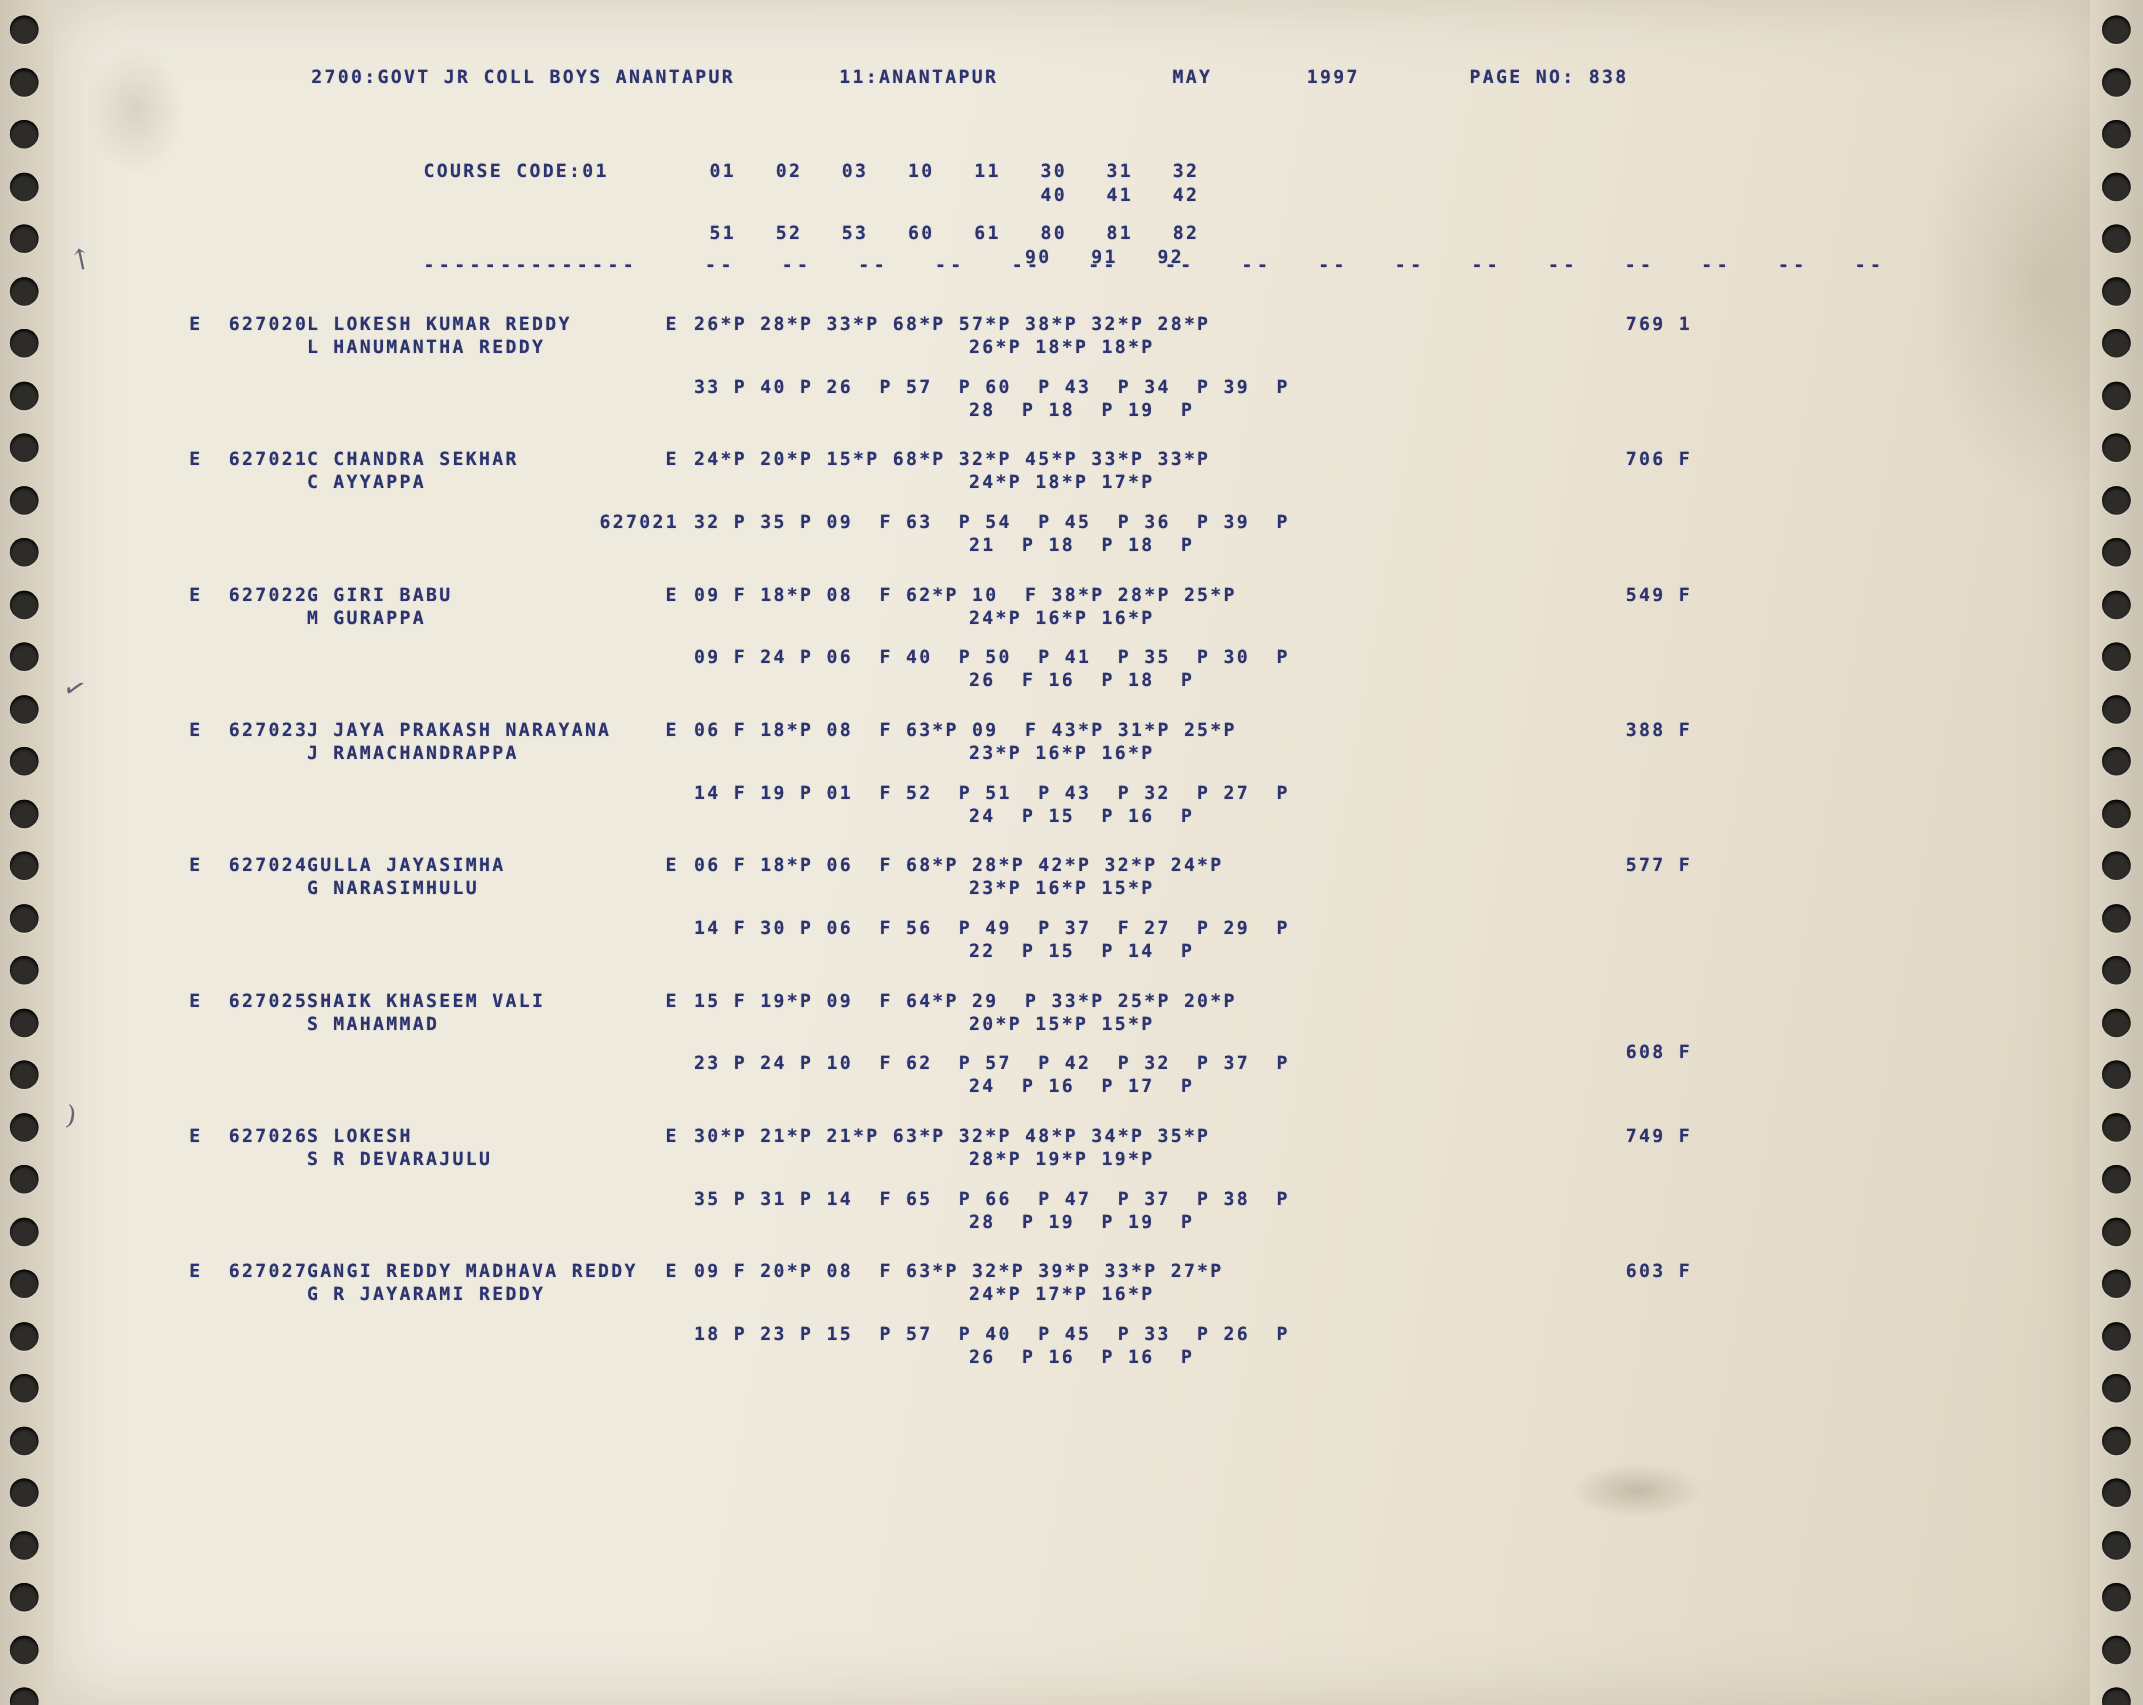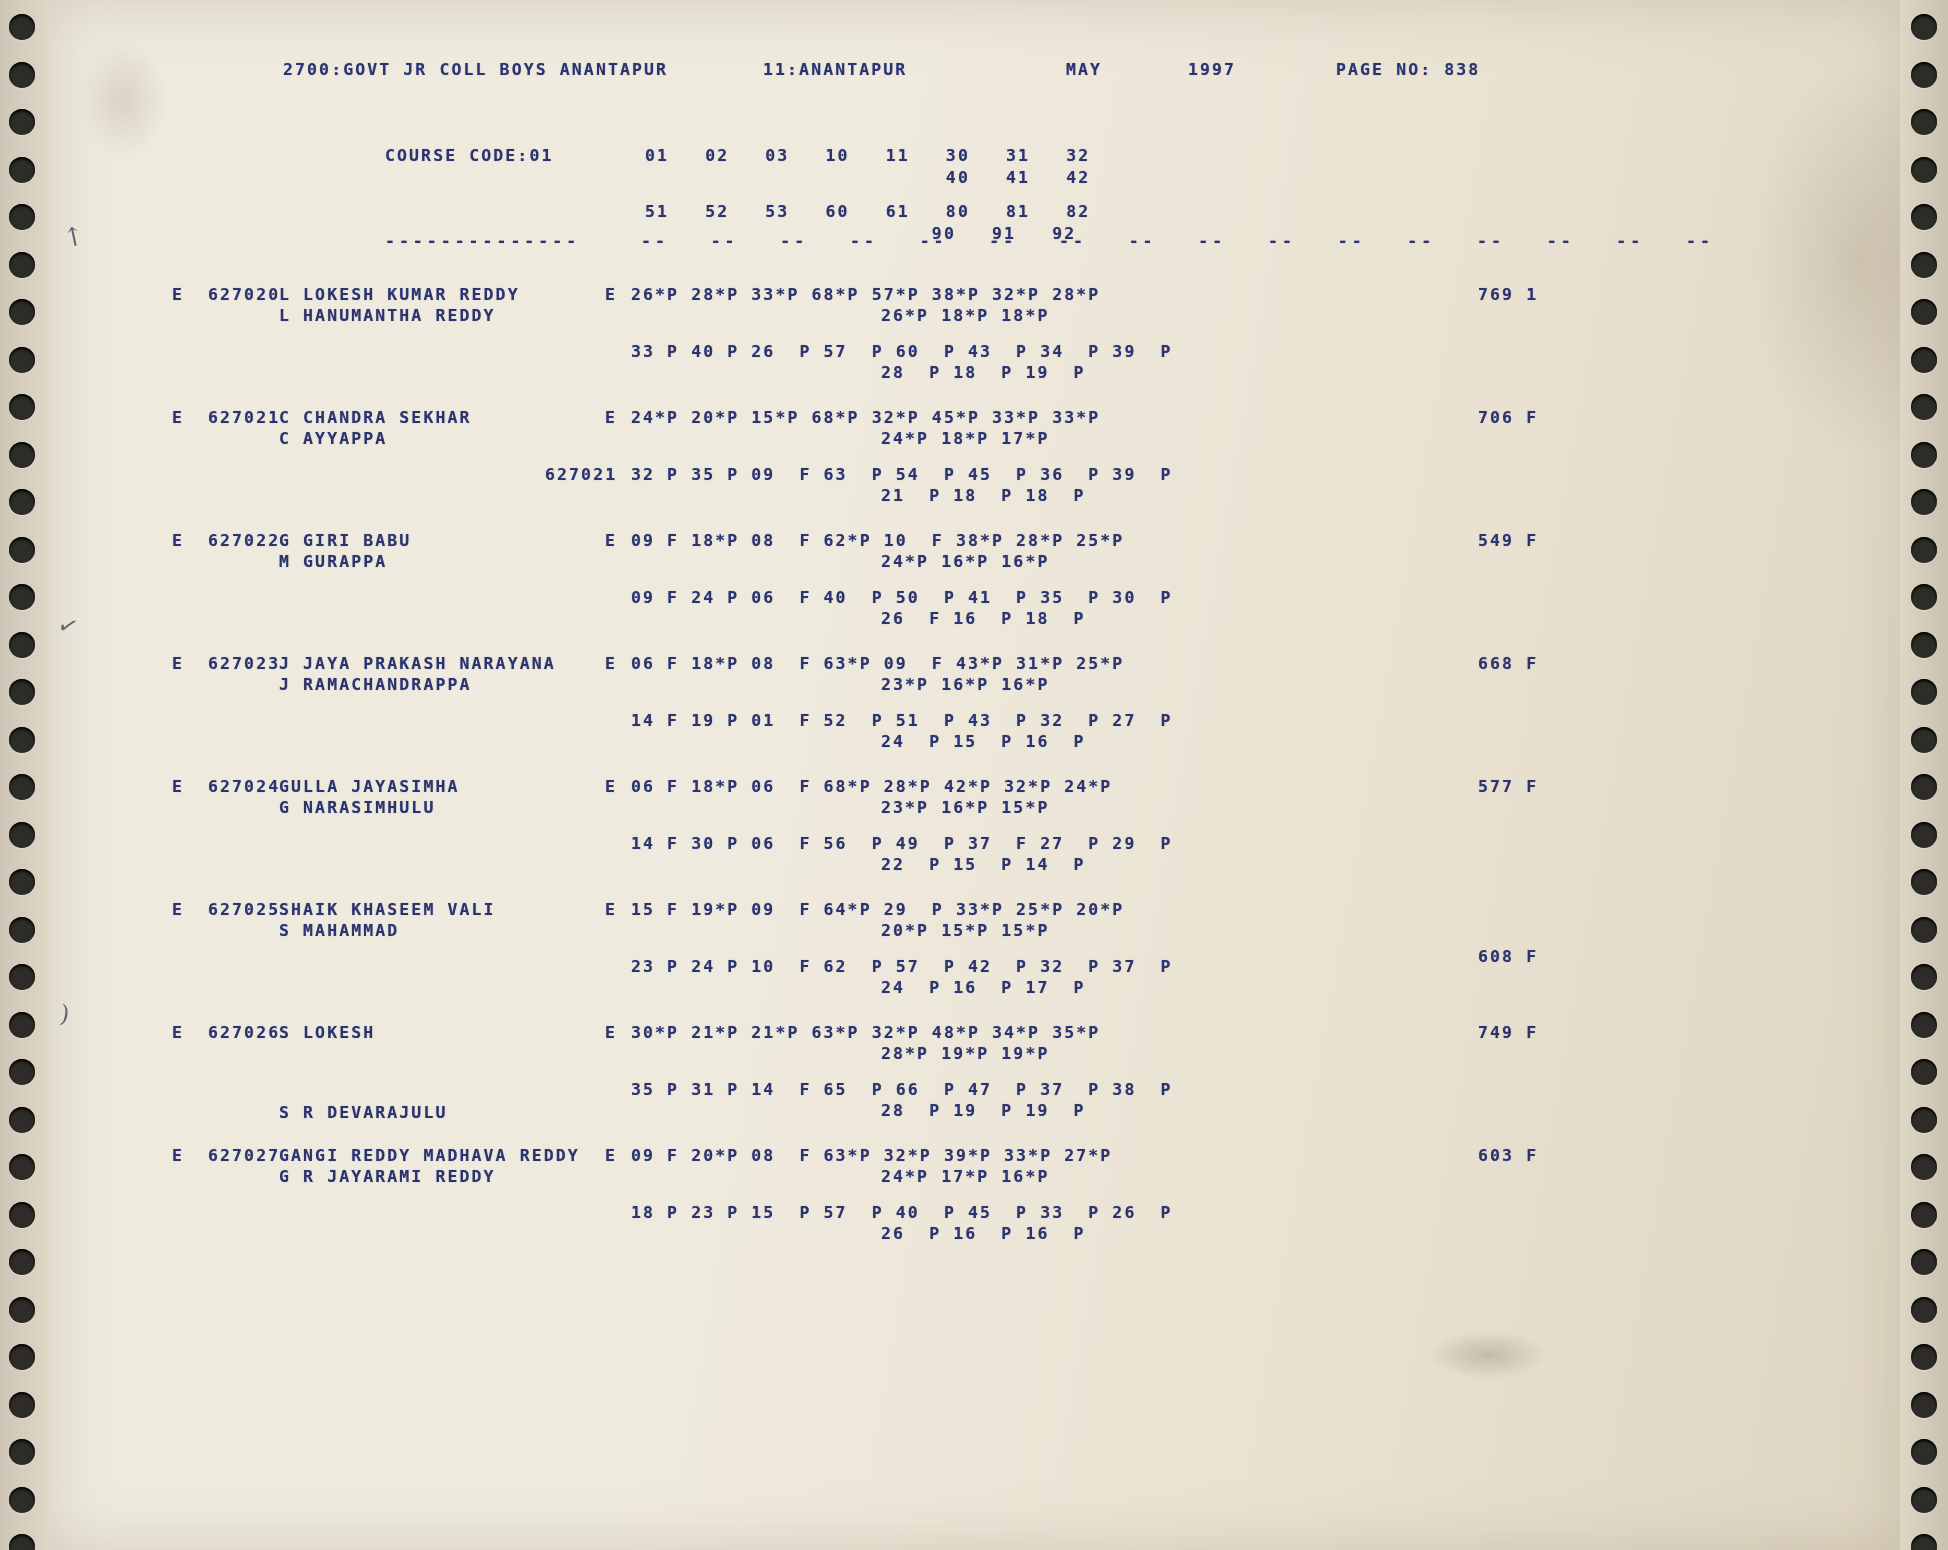--- a/index.html
+++ b/index.html
@@ -112,21 +112,21 @@
       <div class="txt " style="left: 1430px; top: 531px;">549 F</div>
       <div class="txt " style="left: 124px; top: 654px;">E</div>
       <div class="txt " style="left: 160px; top: 654px;">627023</div>
       <div class="txt " style="left: 231px; top: 654px;">J JAYA PRAKASH NARAYANA</div>
       <div class="txt " style="left: 231px; top: 675px;">J RAMACHANDRAPPA</div>
       <div class="txt " style="left: 557px; top: 654px;">E</div>
       <div class="txt mono-row" style="left: 583px; top: 654px;">06 F 18*P 08  F 63*P 09  F 43*P 31*P 25*P</div>
       <div class="txt mono-row" style="left: 833px; top: 675px;">23*P 16*P 16*P</div>
       <div class="txt mono-row" style="left: 583px; top: 711px;">14 F 19 P 01  F 52  P 51  P 43  P 32  P 27  P</div>
       <div class="txt mono-row" style="left: 833px; top: 732px;">24  P 15  P 16  P</div>
-      <div class="txt " style="left: 1430px; top: 654px;">668 F</div>
+      <div class="txt " style="left: 1430px; top: 654px;">388 F</div>
       <div class="txt " style="left: 124px; top: 777px;">E</div>
       <div class="txt " style="left: 160px; top: 777px;">627024</div>
       <div class="txt " style="left: 231px; top: 777px;">GULLA JAYASIMHA</div>
       <div class="txt " style="left: 231px; top: 798px;">G NARASIMHULU</div>
       <div class="txt " style="left: 557px; top: 777px;">E</div>
       <div class="txt mono-row" style="left: 583px; top: 777px;">06 F 18*P 06  F 68*P 28*P 42*P 32*P 24*P</div>
       <div class="txt mono-row" style="left: 833px; top: 798px;">23*P 16*P 15*P</div>
       <div class="txt mono-row" style="left: 583px; top: 834px;">14 F 30 P 06  F 56  P 49  P 37  F 27  P 29  P</div>
       <div class="txt mono-row" style="left: 833px; top: 855px;">22  P 15  P 14  P</div>
       <div class="txt " style="left: 1430px; top: 777px;">577 F</div>
@@ -136,21 +136,21 @@
       <div class="txt " style="left: 231px; top: 921px;">S MAHAMMAD</div>
       <div class="txt " style="left: 557px; top: 900px;">E</div>
       <div class="txt mono-row" style="left: 583px; top: 900px;">15 F 19*P 09  F 64*P 29  P 33*P 25*P 20*P</div>
       <div class="txt mono-row" style="left: 833px; top: 921px;">20*P 15*P 15*P</div>
       <div class="txt mono-row" style="left: 583px; top: 957px;">23 P 24 P 10  F 62  P 57  P 42  P 32  P 37  P</div>
       <div class="txt mono-row" style="left: 833px; top: 978px;">24  P 16  P 17  P</div>
       <div class="txt " style="left: 1430px; top: 900px; margin-top: 47px;">608 F</div>
       <div class="txt " style="left: 124px; top: 1023px;">E</div>
       <div class="txt " style="left: 160px; top: 1023px;">627026</div>
       <div class="txt " style="left: 231px; top: 1023px;">S LOKESH</div>
-      <div class="txt " style="left: 231px; top: 1103px; text-align: center;">S R DEVARAJULU</div>
+      <div class="txt " style="left: 231px; top: 1044px; text-align: center;">S R DEVARAJULU</div>
       <div class="txt " style="left: 557px; top: 1023px;">E</div>
       <div class="txt mono-row" style="left: 583px; top: 1023px;">30*P 21*P 21*P 63*P 32*P 48*P 34*P 35*P</div>
       <div class="txt mono-row" style="left: 833px; top: 1044px;">28*P 19*P 19*P</div>
       <div class="txt mono-row" style="left: 583px; top: 1080px;">35 P 31 P 14  F 65  P 66  P 47  P 37  P 38  P</div>
       <div class="txt mono-row" style="left: 833px; top: 1101px;">28  P 19  P 19  P</div>
       <div class="txt " style="left: 1430px; top: 1023px;">749 F</div>
       <div class="txt " style="left: 124px; top: 1146px;">E</div>
       <div class="txt " style="left: 160px; top: 1146px;">627027</div>
       <div class="txt " style="left: 231px; top: 1146px;">GANGI REDDY MADHAVA REDDY</div>
       <div class="txt " style="left: 231px; top: 1167px;">G R JAYARAMI REDDY</div>

